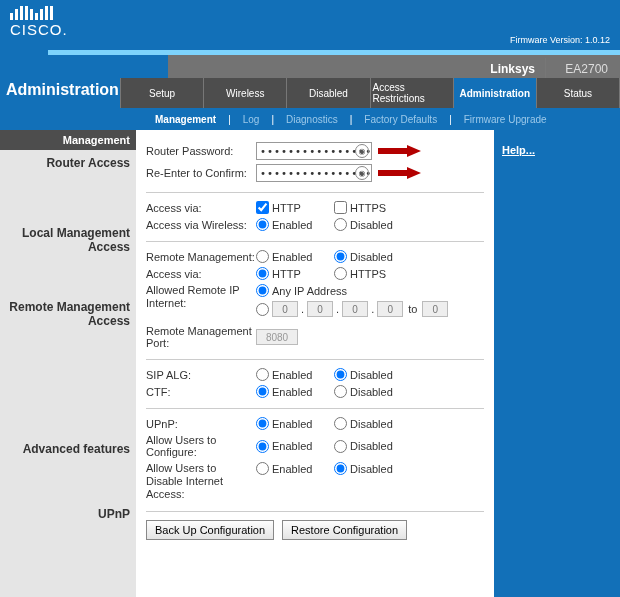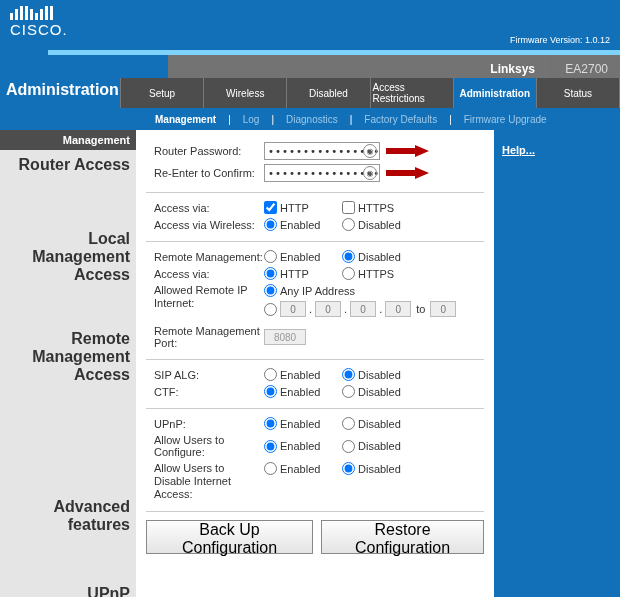--- a/index.html
+++ b/index.html
@@ -41,41 +41,41 @@
   
   .subnav { height: 22px; background:#1270b8; color:#fff; font-size:10px; padding-left:155px; display:flex; align-items:center; gap:4px; }
   .subnav a { color:#fff; font-weight:bold; cursor:pointer; }
   .subnav a.dim { color:#9cc9ea; font-weight:normal; }
   .subnav .sep { color:#fff; padding:0 8px; }
 
   
   .body { display:flex; background:#fff; }
   .left { width:136px; background:#e5e5e5; }
   .left .hdr { background:#4d4d4d; color:#fff; text-align:right; padding:4px 6px; font-weight:bold; font-size:11px; }
-  .left .sect { text-align:right; padding: 6px 6px 0 6px; font-weight:bold; font-size:16px; color:#333; min-height: 20px; }
+  .left .sect { text-align:right; padding: 6px 6px 0 6px; font-weight:bold; font-size:12px; color:#333; min-height: 20px; }
   .mid { flex:1; padding: 8px 10px 8px 10px; font-size:11px; color:#333; }
   .right { width:126px; background:#1270b8; padding:14px 8px; }
   .right a { color:#fff; text-decoration:underline; font-weight:bold; font-size:11px; cursor:pointer; }
 
   
-  .row { display:flex; align-items:center; margin:4px 8px; }
+  .row { display:flex; align-items:center; margin:4px 0; }
   .lab { width:110px; color:#333; }
   .opts { display:flex; gap:10px; align-items:center; }
   .opt { display:flex; align-items:center; gap:3px; width:68px; }
   .opt input { margin:0; }
   hr.sep { border:none; border-top:1px solid #ccc; margin:10px 0 8px 0; }
 
   .pwfield { position:relative; width:116px; height:18px; border:1px solid #999; background:#fff; display:flex; align-items:center; padding-left:3px; }
   .pwfield .dots { font-family: monospace; letter-spacing:1px; font-size:10px; }
   .pwfield .eye { position:absolute; right:2px; top:1px; width:14px; height:14px; border:1px solid #888; border-radius:50%; display:flex; align-items:center; justify-content:center; font-size:8px; color:#555; }
 
   .ipbox { width:26px; height:16px; border:1px solid #bbb; background:#eee; color:#777; text-align:center; font-size:10px; }
   .portbox { width:42px; height:16px; border:1px solid #bbb; background:#eee; color:#999; text-align:center; font-size:10px; padding:0 2px;}
 
-  .btn-small { height:34px; border:1px solid #888; background:linear-gradient(#fdfdfd,#e4e4e4); font-size:16px; padding:0 8px; cursor:pointer; }
+  .btn-small { height:20px; border:1px solid #888; background:linear-gradient(#fdfdfd,#e4e4e4); font-size:11px; padding:0 8px; cursor:pointer; }
   .btns-bottom { display:flex; gap:8px; }
 
   
   .arrow-r { width:44px; height:12px; position:relative; display:inline-block; }
   .arrow-r::before { content:""; position:absolute; left:0; top:3px; width:30px; height:6px; background:#b30000; }
   .arrow-r::after { content:""; position:absolute; left:29px; top:0; width:0; height:0; border-top:6px solid transparent; border-bottom:6px solid transparent; border-left:14px solid #b30000; }
 
   
   .sp1{height:50px}.sp2{height:40px}.sp3{height:108px}.sp4{height:45px}.sp5{height:75px}
 

